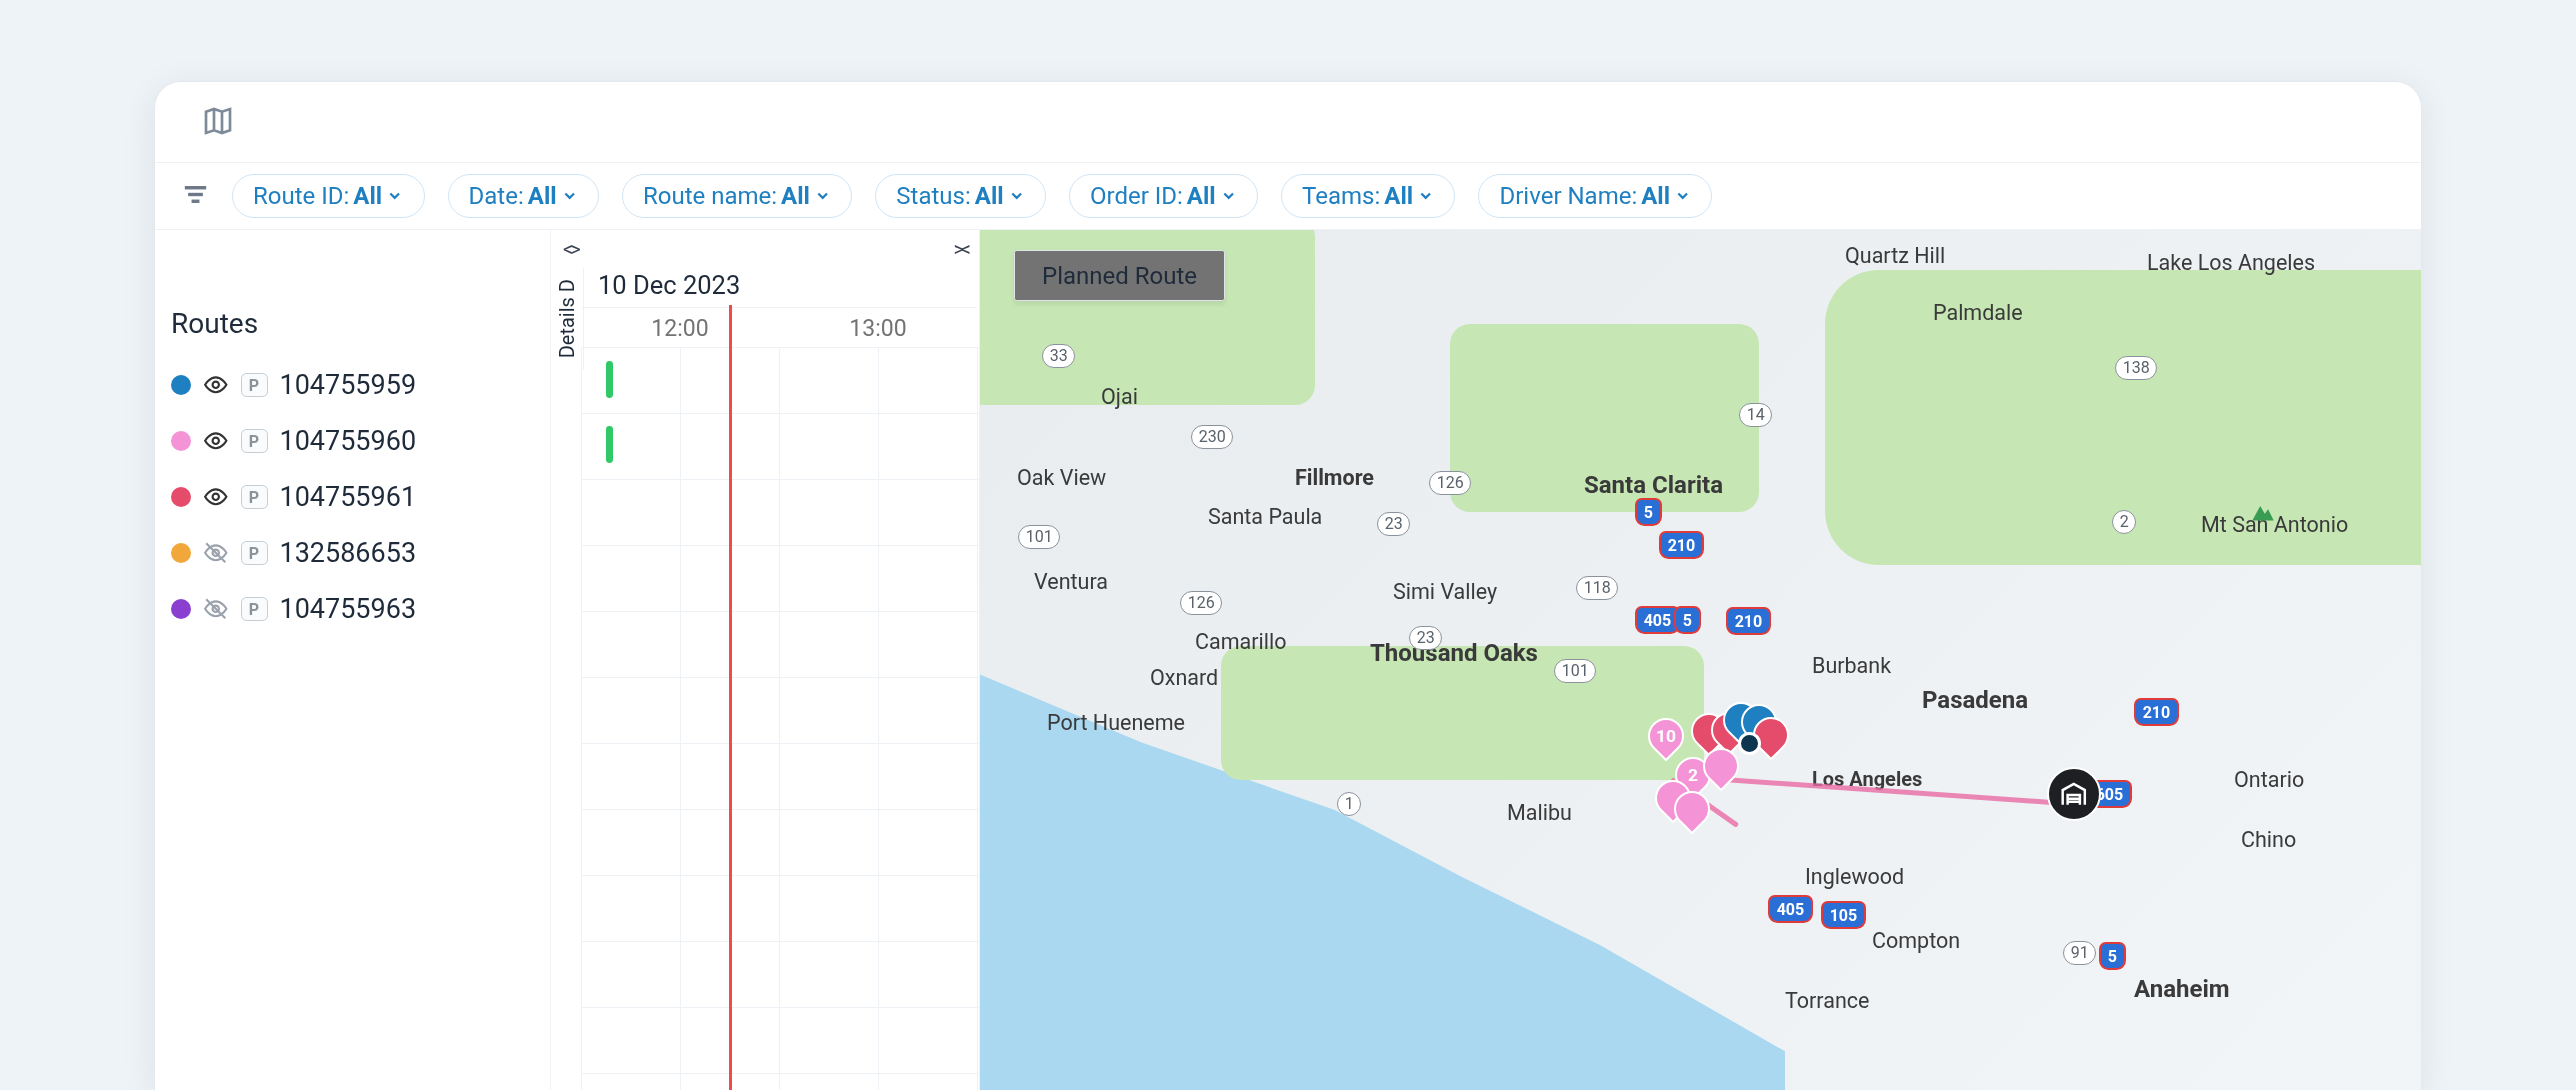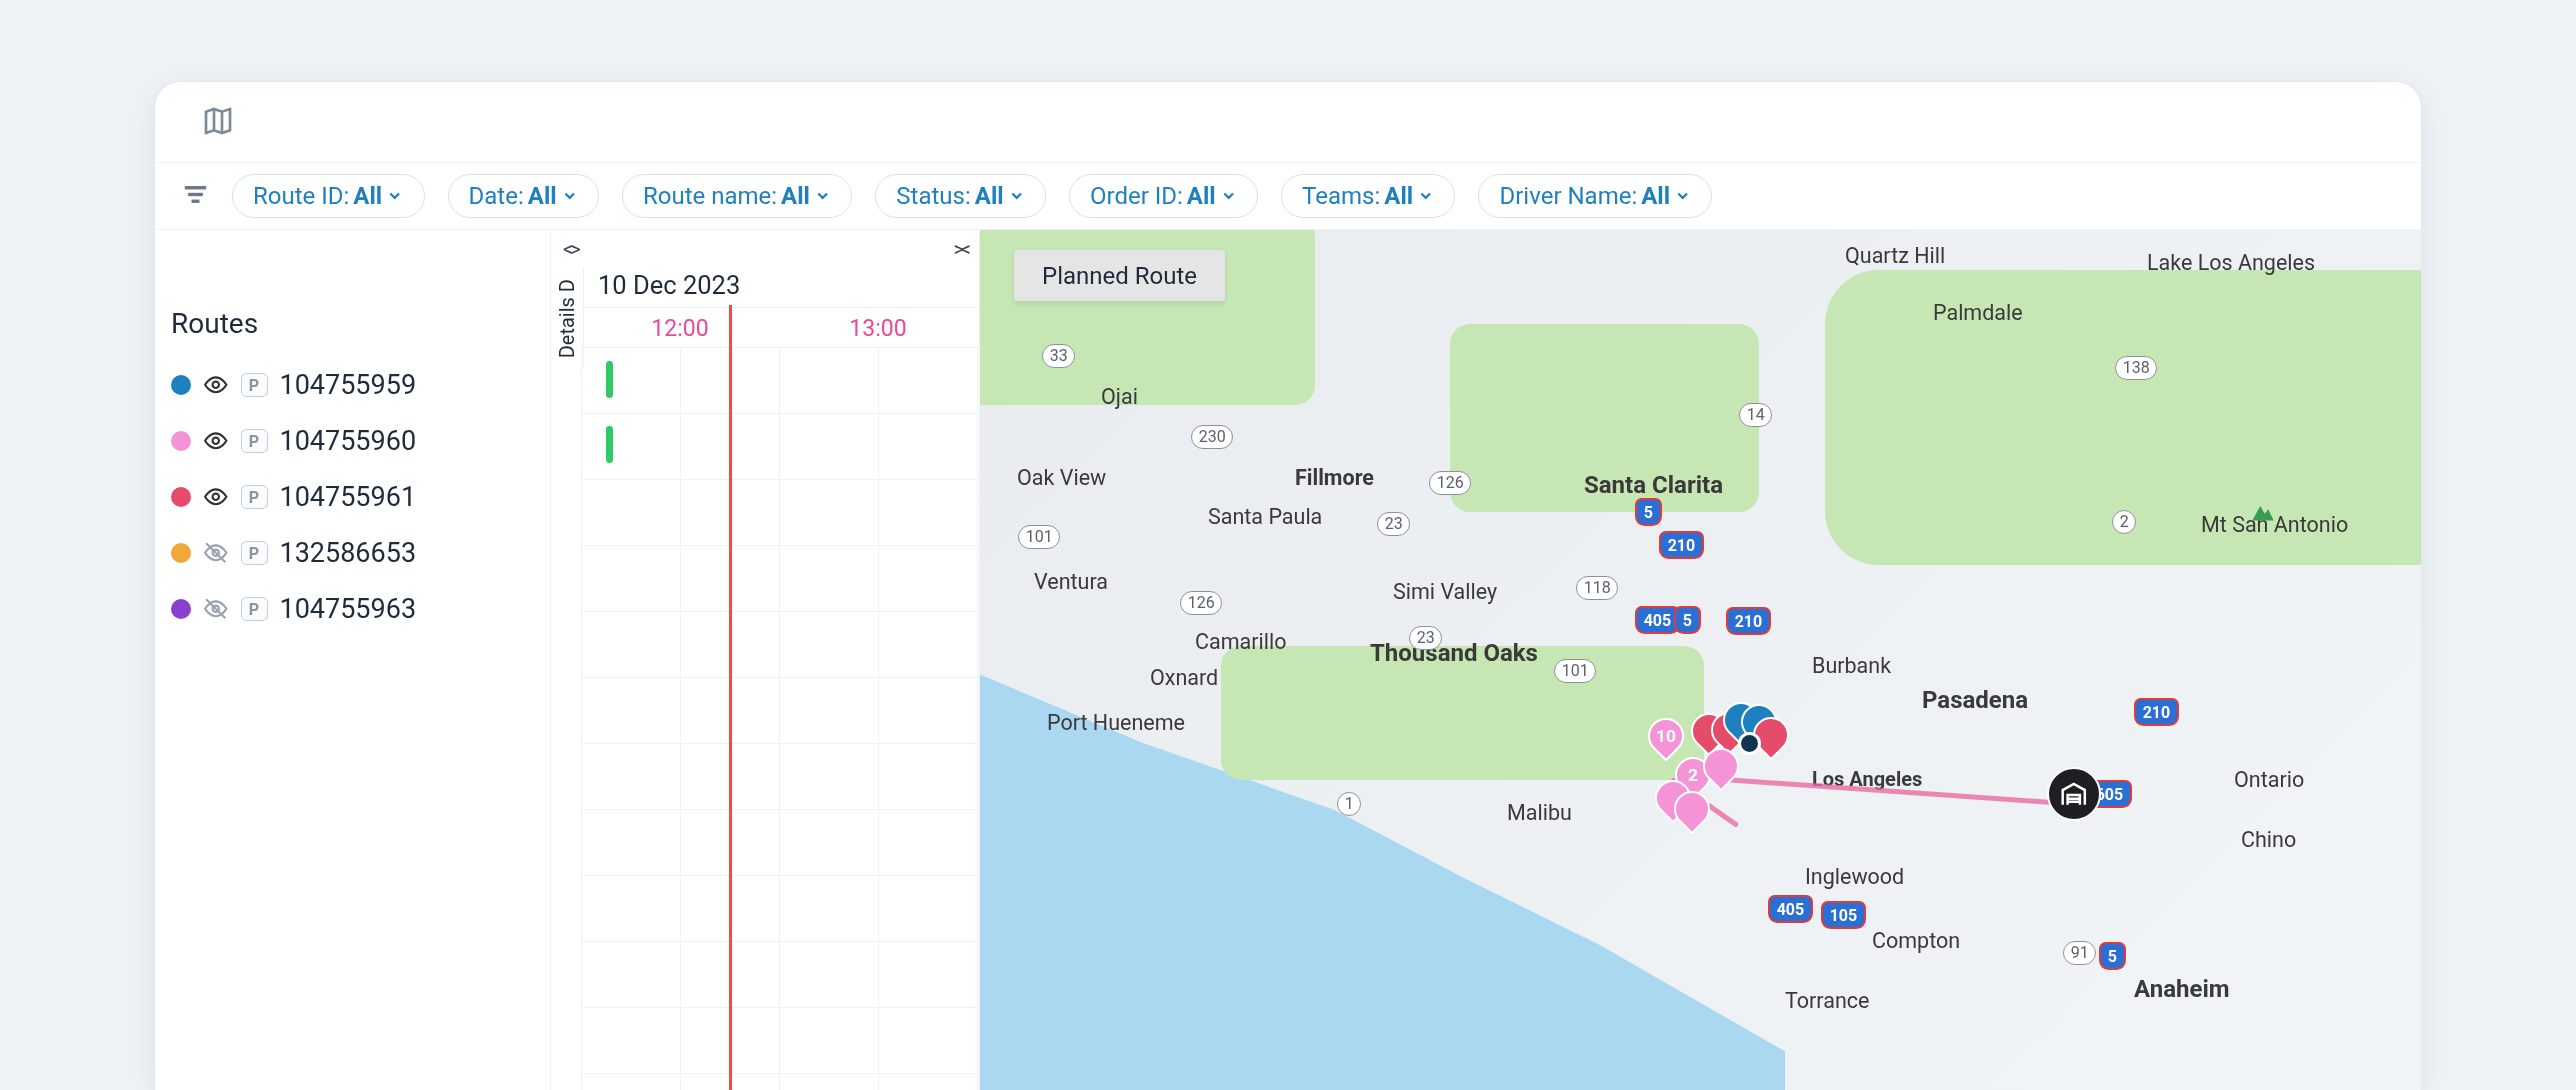--- a/index.html
+++ b/index.html
@@ -124,21 +124,21 @@
     left: 47px; top: 40px;
     font-size: 25.5px;
     color:#1f2b3a;
   }
   .timeline-head {
     position:absolute;
     left: 30px; right:0; top: 77px;
     height: 40px;
     display:flex;
     font-size: 23px;
-    color:#ec4899;
+    color:#737373;
   }
   .time-col {
     width: 198px;
     text-align:center;
     border-top: 1.3px solid #eef2f6;
     padding-top: 6.7px;
   }
   .timeline-grid {
     position:absolute;
     left:30px; right:0; top: 117px; bottom:0;
@@ -189,21 +189,21 @@
     background:#2a6fd6; color:#fff; border-color:#e03b3b; border-width:2px;
     border-radius:6.7px 6.7px 9.4px 9.4px;
     padding: 2.7px 6.7px;
     font-weight:700;
   }
   .map-btns {
     position:absolute; top:20px; left:34px;
     display:flex; gap:17px;
   }
   .map-btn {
-    background:#e5e5e5; border:0.7px solid #e0e4e8;
+    background:#737373; border:0.7px solid #e0e4e8;
     padding: 10.7px 27px;
     font-size: 24px;
     color:#1f2b3a;
     border-radius: 2.7px;
     box-shadow: 0 2.7px 5.4px rgba(0,0,0,0.08);
     cursor:pointer;
   }
   .pin {
     position:absolute;
     width:36px; height:36px;

